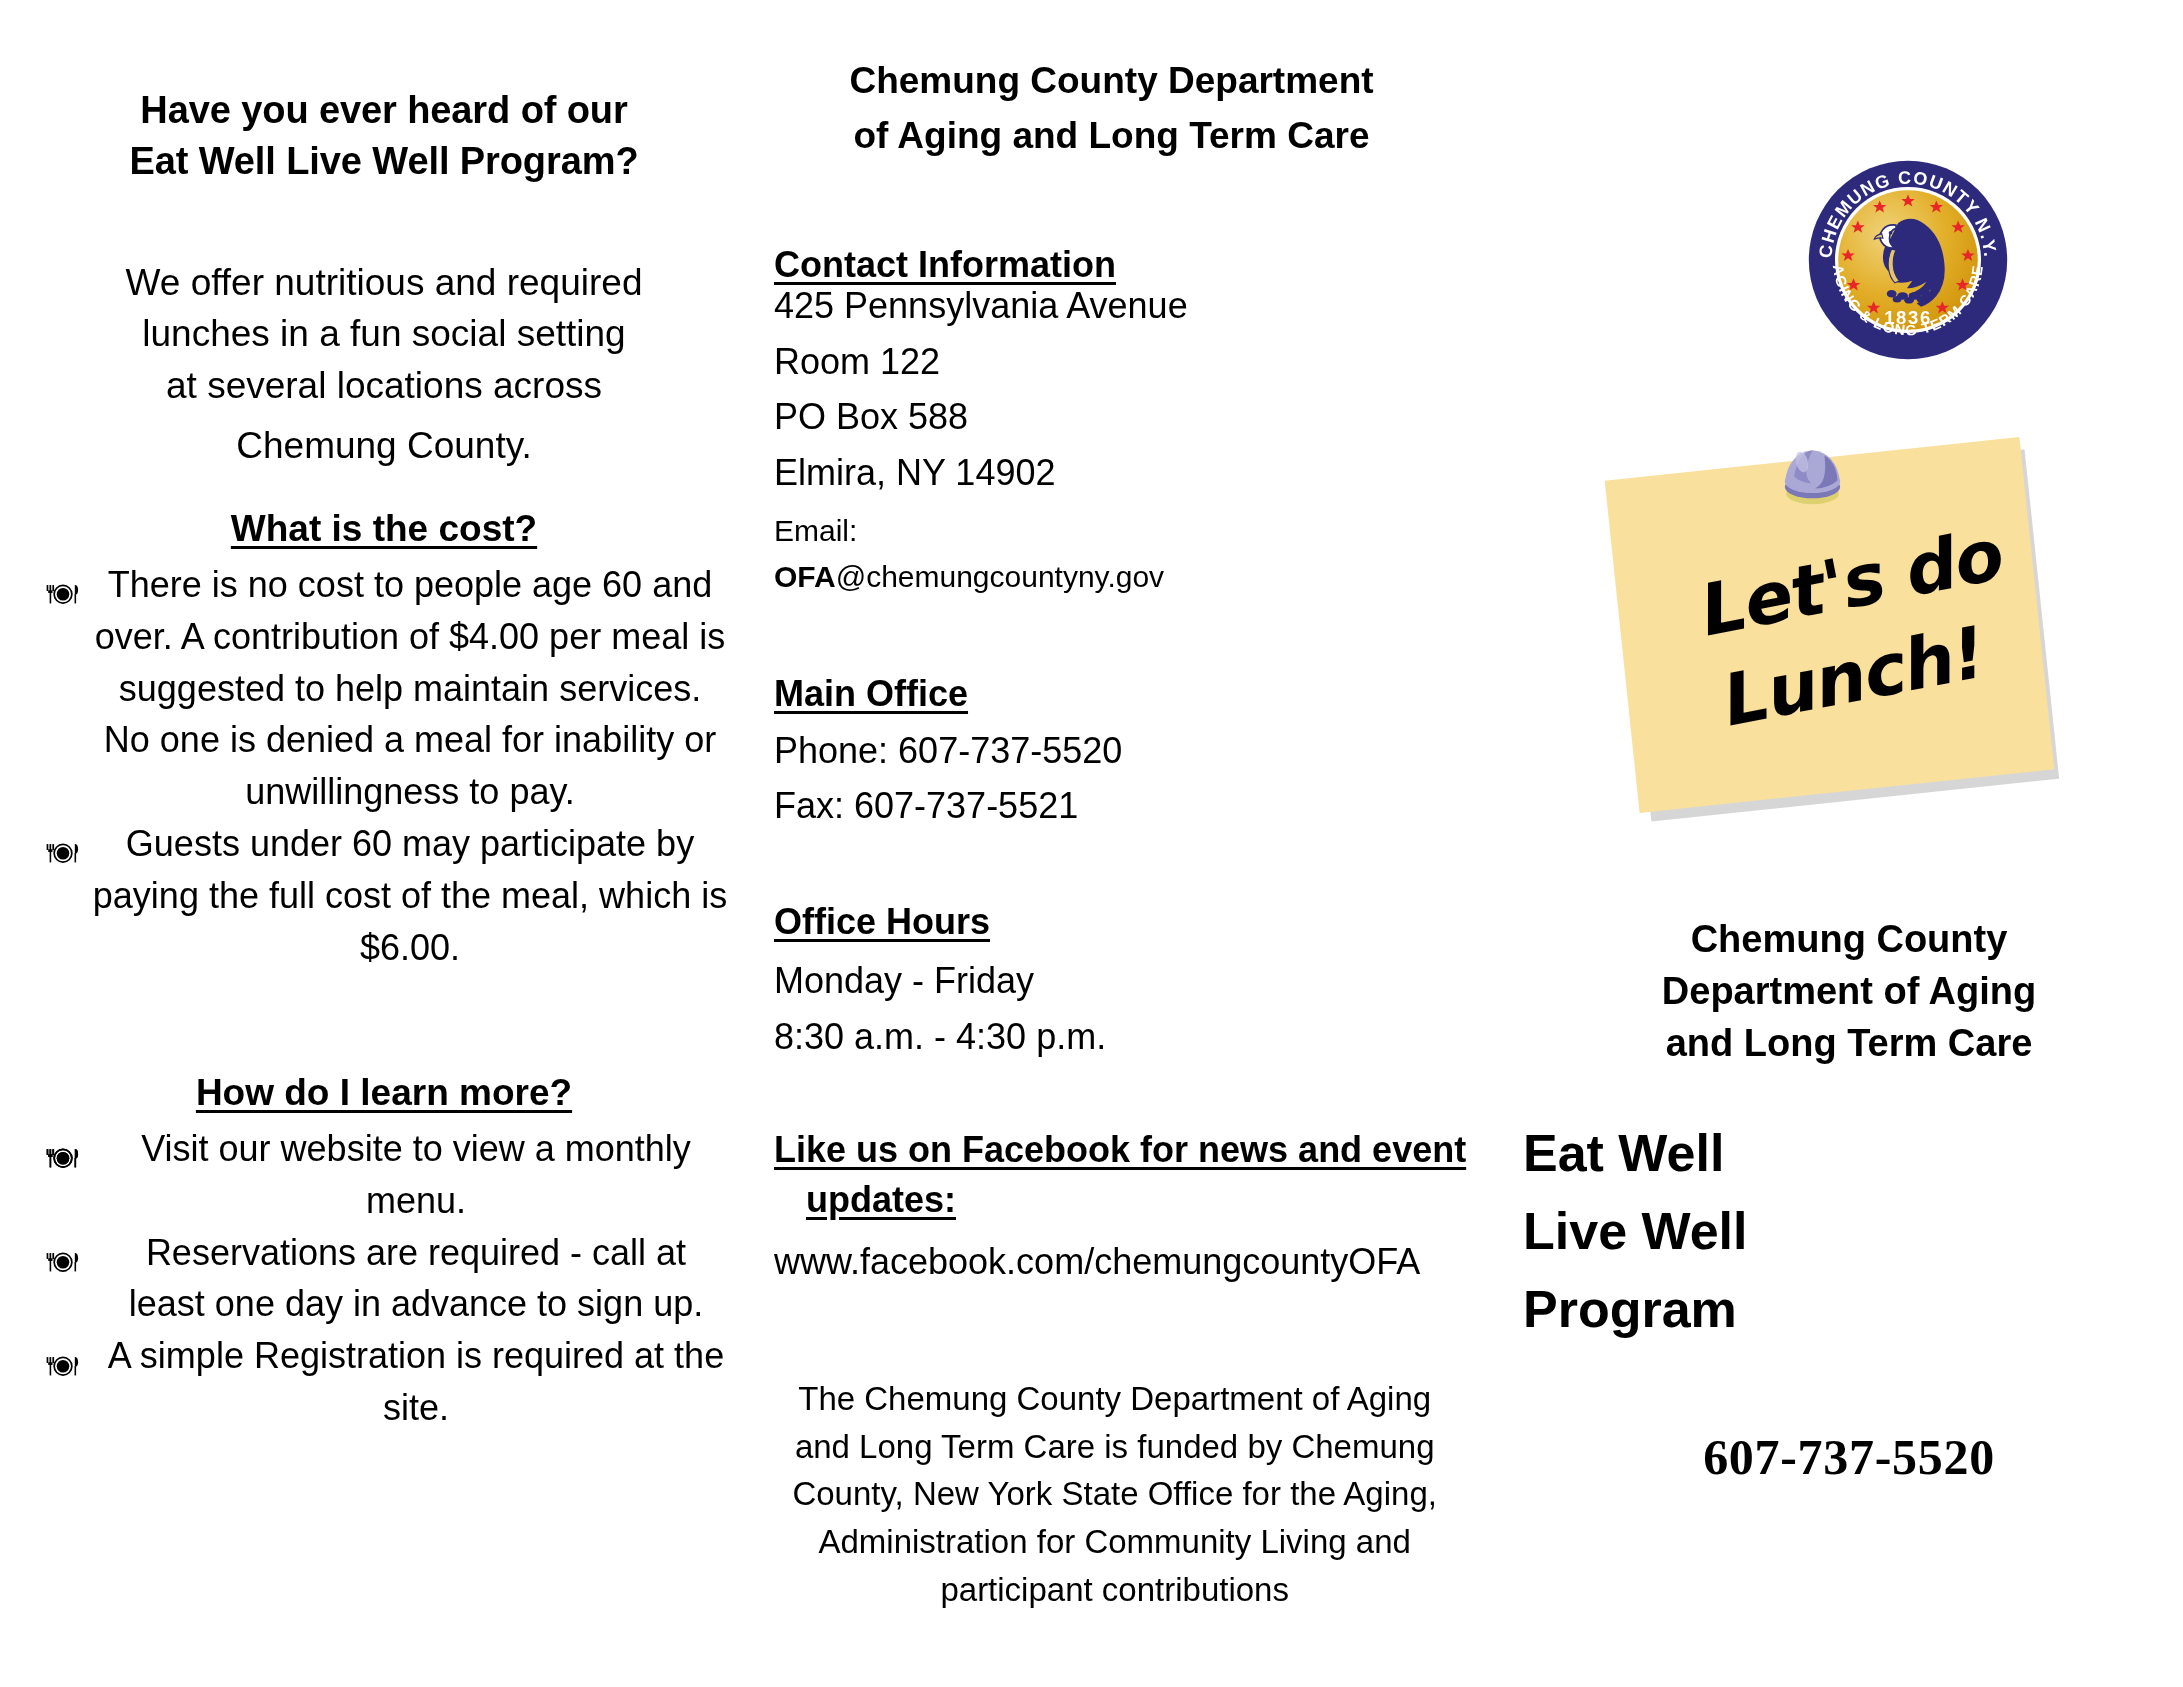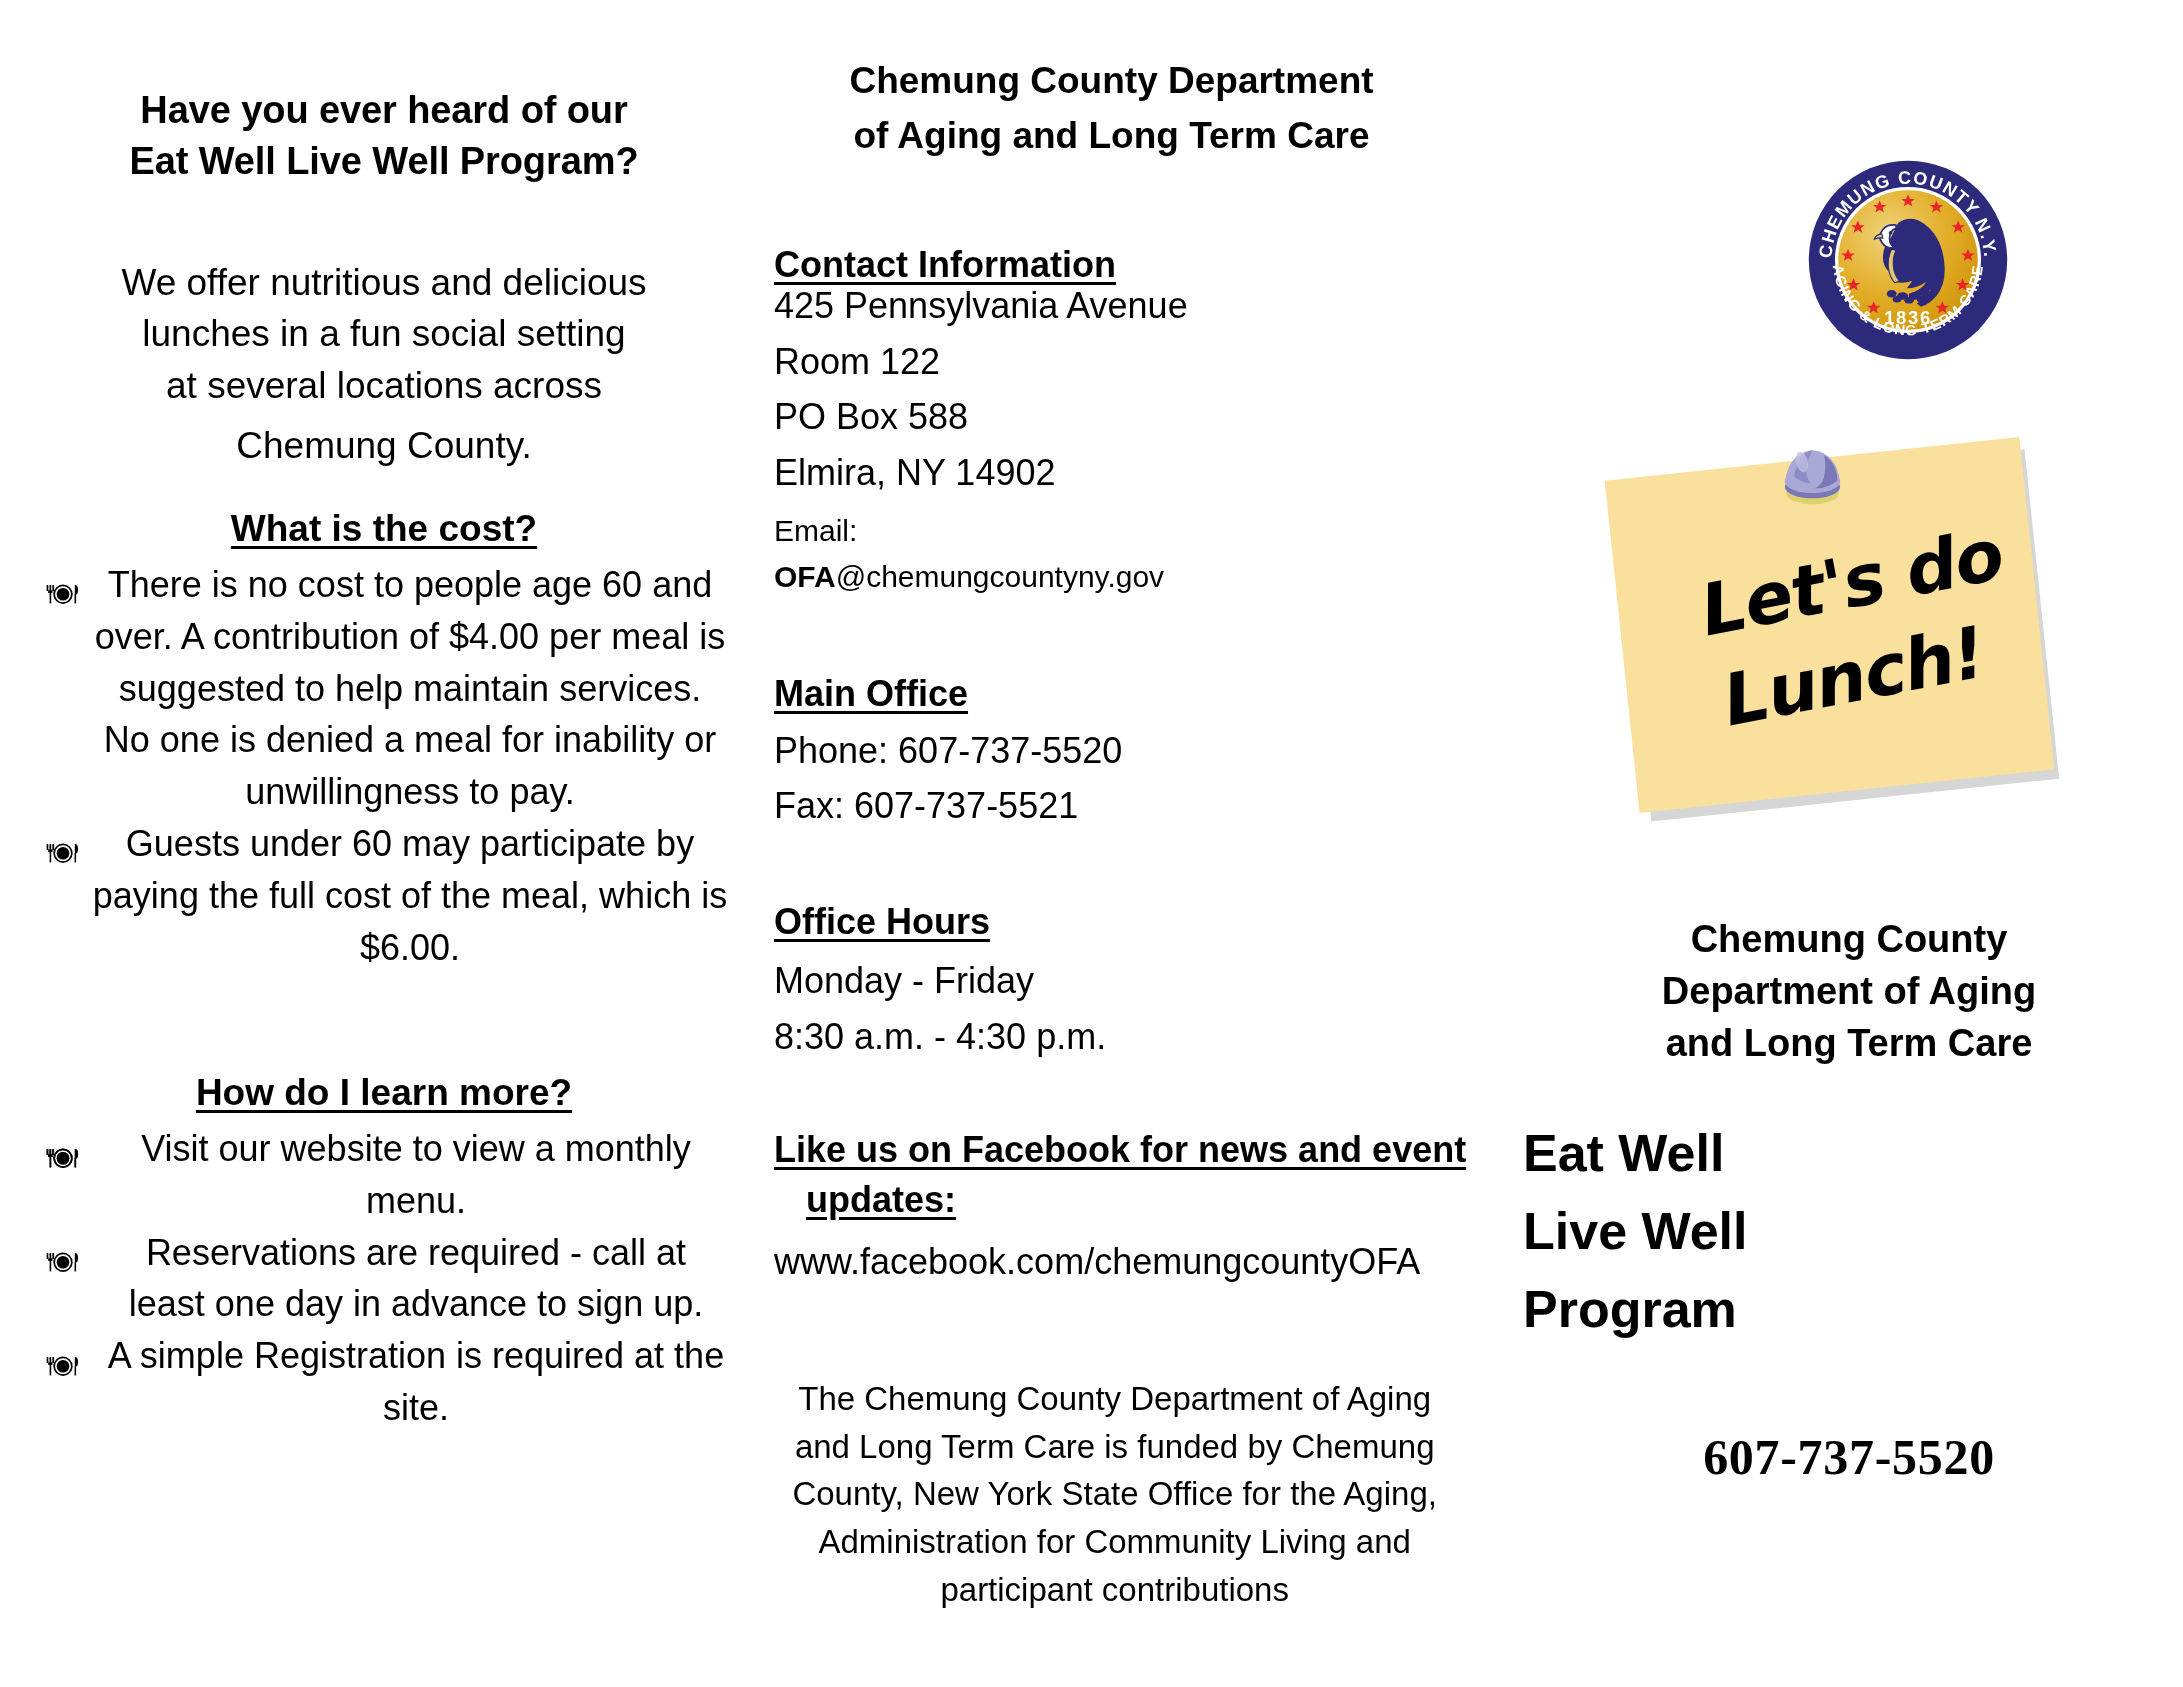--- a/index.html
+++ b/index.html
@@ -200,21 +200,21 @@
 </head>
 <body>
 
 <div id="brochure">
 
   <div class="col" id="col-left">
 
     <div class="l-title" style="top:85px;">Have you ever heard of our</div>
     <div class="l-title" style="top:136px;">Eat Well Live Well Program?</div>
 
-    <div class="l-intro" style="top:257px;">We offer nutritious and delicious</div>
+    <div class="l-intro" style="top:257px;">We offer nutritious and required</div>
     <div class="l-intro" style="top:308px;">lunches in a fun social setting</div>
     <div class="l-intro" style="top:360px;">at several locations across</div>
     <div class="l-intro" style="top:412px;margin-top:8px;">Chemung County.</div>
 
     <div class="l-head" style="top:508px;">What is the cost?</div>
 
     <ul class="l-list" style="top:559px;">
       <li>
         <span class="bullet-icon">
           <svg viewBox="0 0 58 40" width="38" height="26.5" aria-hidden="true">

